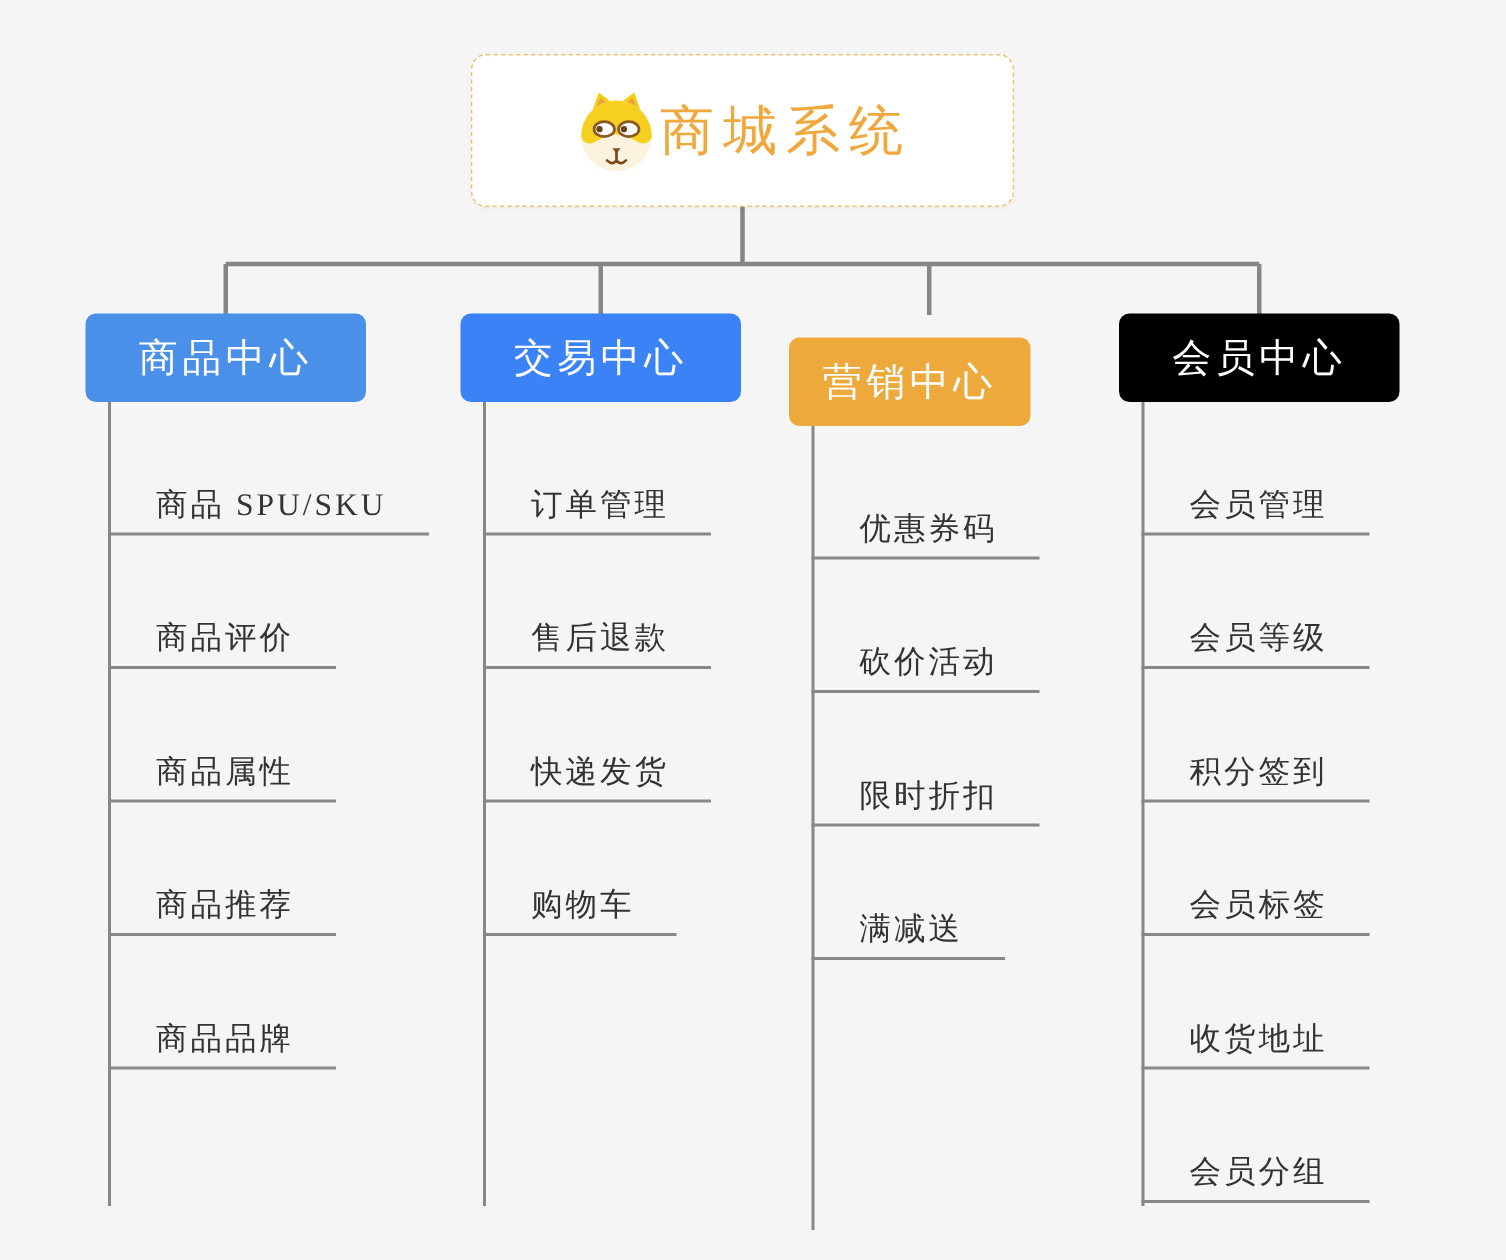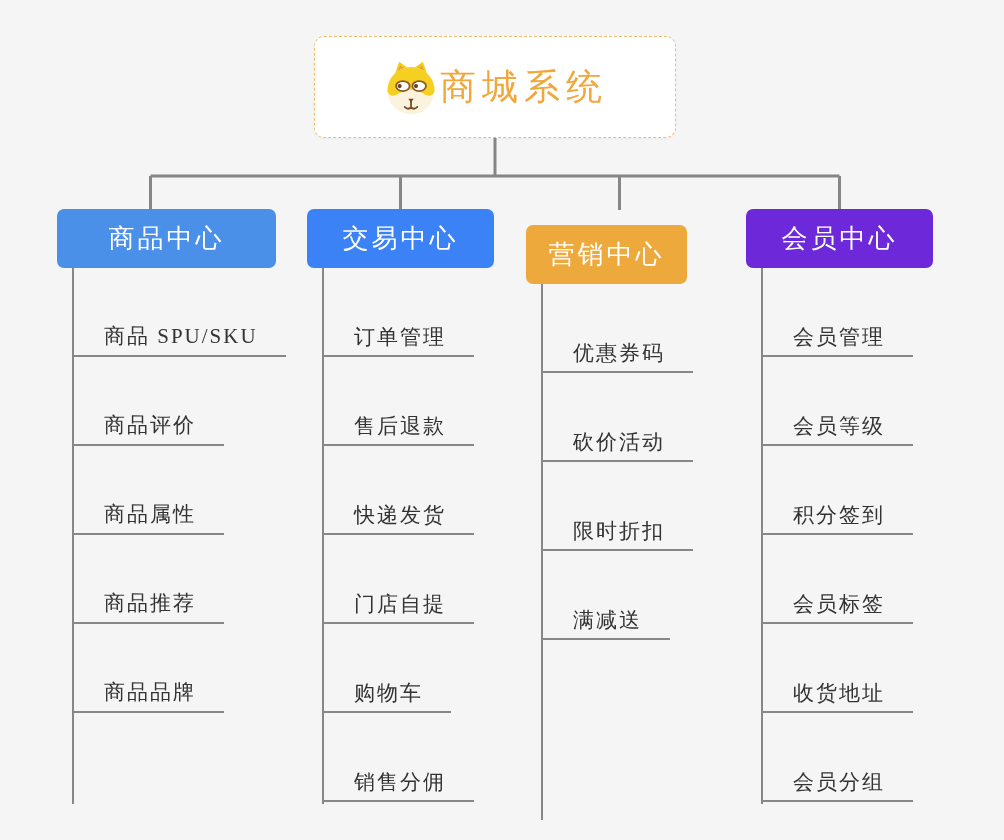--- a/index.html
+++ b/index.html
@@ -61,21 +61,21 @@
       <ellipse cx="41" cy="31" rx="7.5" ry="5.5" fill="#ffffff" stroke="#8A5A22" stroke-width="2"></ellipse>
       <circle cx="19.5" cy="31" r="2.3" fill="#6B4318"></circle>
       <circle cx="37.5" cy="31" r="2.3" fill="#6B4318"></circle>
       <path d="M29 45 h6 l-3 4 z" fill="#7B4A1E"></path>
       <path d="M32 48 v5 M25 54 q4 4 7 0 M32 54 q3 4 7 0" stroke="#7B4A1E" stroke-width="2" fill="none" stroke-linecap="round"></path>
     </svg>
     <span class="root-title">商城系统</span>
   </div>
 
   <div id="branches">
-      <div class="branch" style="left: 57px; width: 219px; font-family: Liberation Serif, serif;">
+      <div class="branch" style="left: 57px; width: 187px; font-family: Liberation Serif, serif;">
         <div class="branch-header" style="background: rgb(74, 144, 232);">商品中心</div>
         <div class="trunk-line"></div>
         <div class="branch-items">
           <div class="branch-item">
             <span>商品 SPU/SKU</span>
           </div>
           <div class="branch-item">
             <span>商品评价</span>
           </div>
           <div class="branch-item">
@@ -96,27 +96,21 @@
           <div class="branch-item">
             <span>订单管理</span>
           </div>
           <div class="branch-item">
             <span>售后退款</span>
           </div>
           <div class="branch-item">
             <span>快递发货</span>
           </div>
           <div class="branch-item">
-            <span>门店自提</span>
-          </div>
-          <div class="branch-item">
             <span>购物车</span>
-          </div>
-          <div class="branch-item">
-            <span>销售分佣</span>
           </div>
         </div>
       </div>
       <div class="branch" style="left: 526px; width: 161px; margin-top: 16px;">
         <div class="branch-header" style="background: rgb(237, 169, 60);">营销中心</div>
         <div class="trunk-line"></div>
         <div class="branch-items">
           <div class="branch-item">
             <span>优惠券码</span>
           </div>
@@ -125,21 +119,21 @@
           </div>
           <div class="branch-item">
             <span>限时折扣</span>
           </div>
           <div class="branch-item">
             <span>满减送</span>
           </div>
         </div>
       </div>
       <div class="branch" style="left: 746px; width: 187px;">
-        <div class="branch-header" style="background: #6d28d9; text-align: right;">会员中心</div>
+        <div class="branch-header" style="background: #000000; text-align: right;">会员中心</div>
         <div class="trunk-line"></div>
         <div class="branch-items">
           <div class="branch-item">
             <span>会员管理</span>
           </div>
           <div class="branch-item">
             <span>会员等级</span>
           </div>
           <div class="branch-item">
             <span>积分签到</span>

